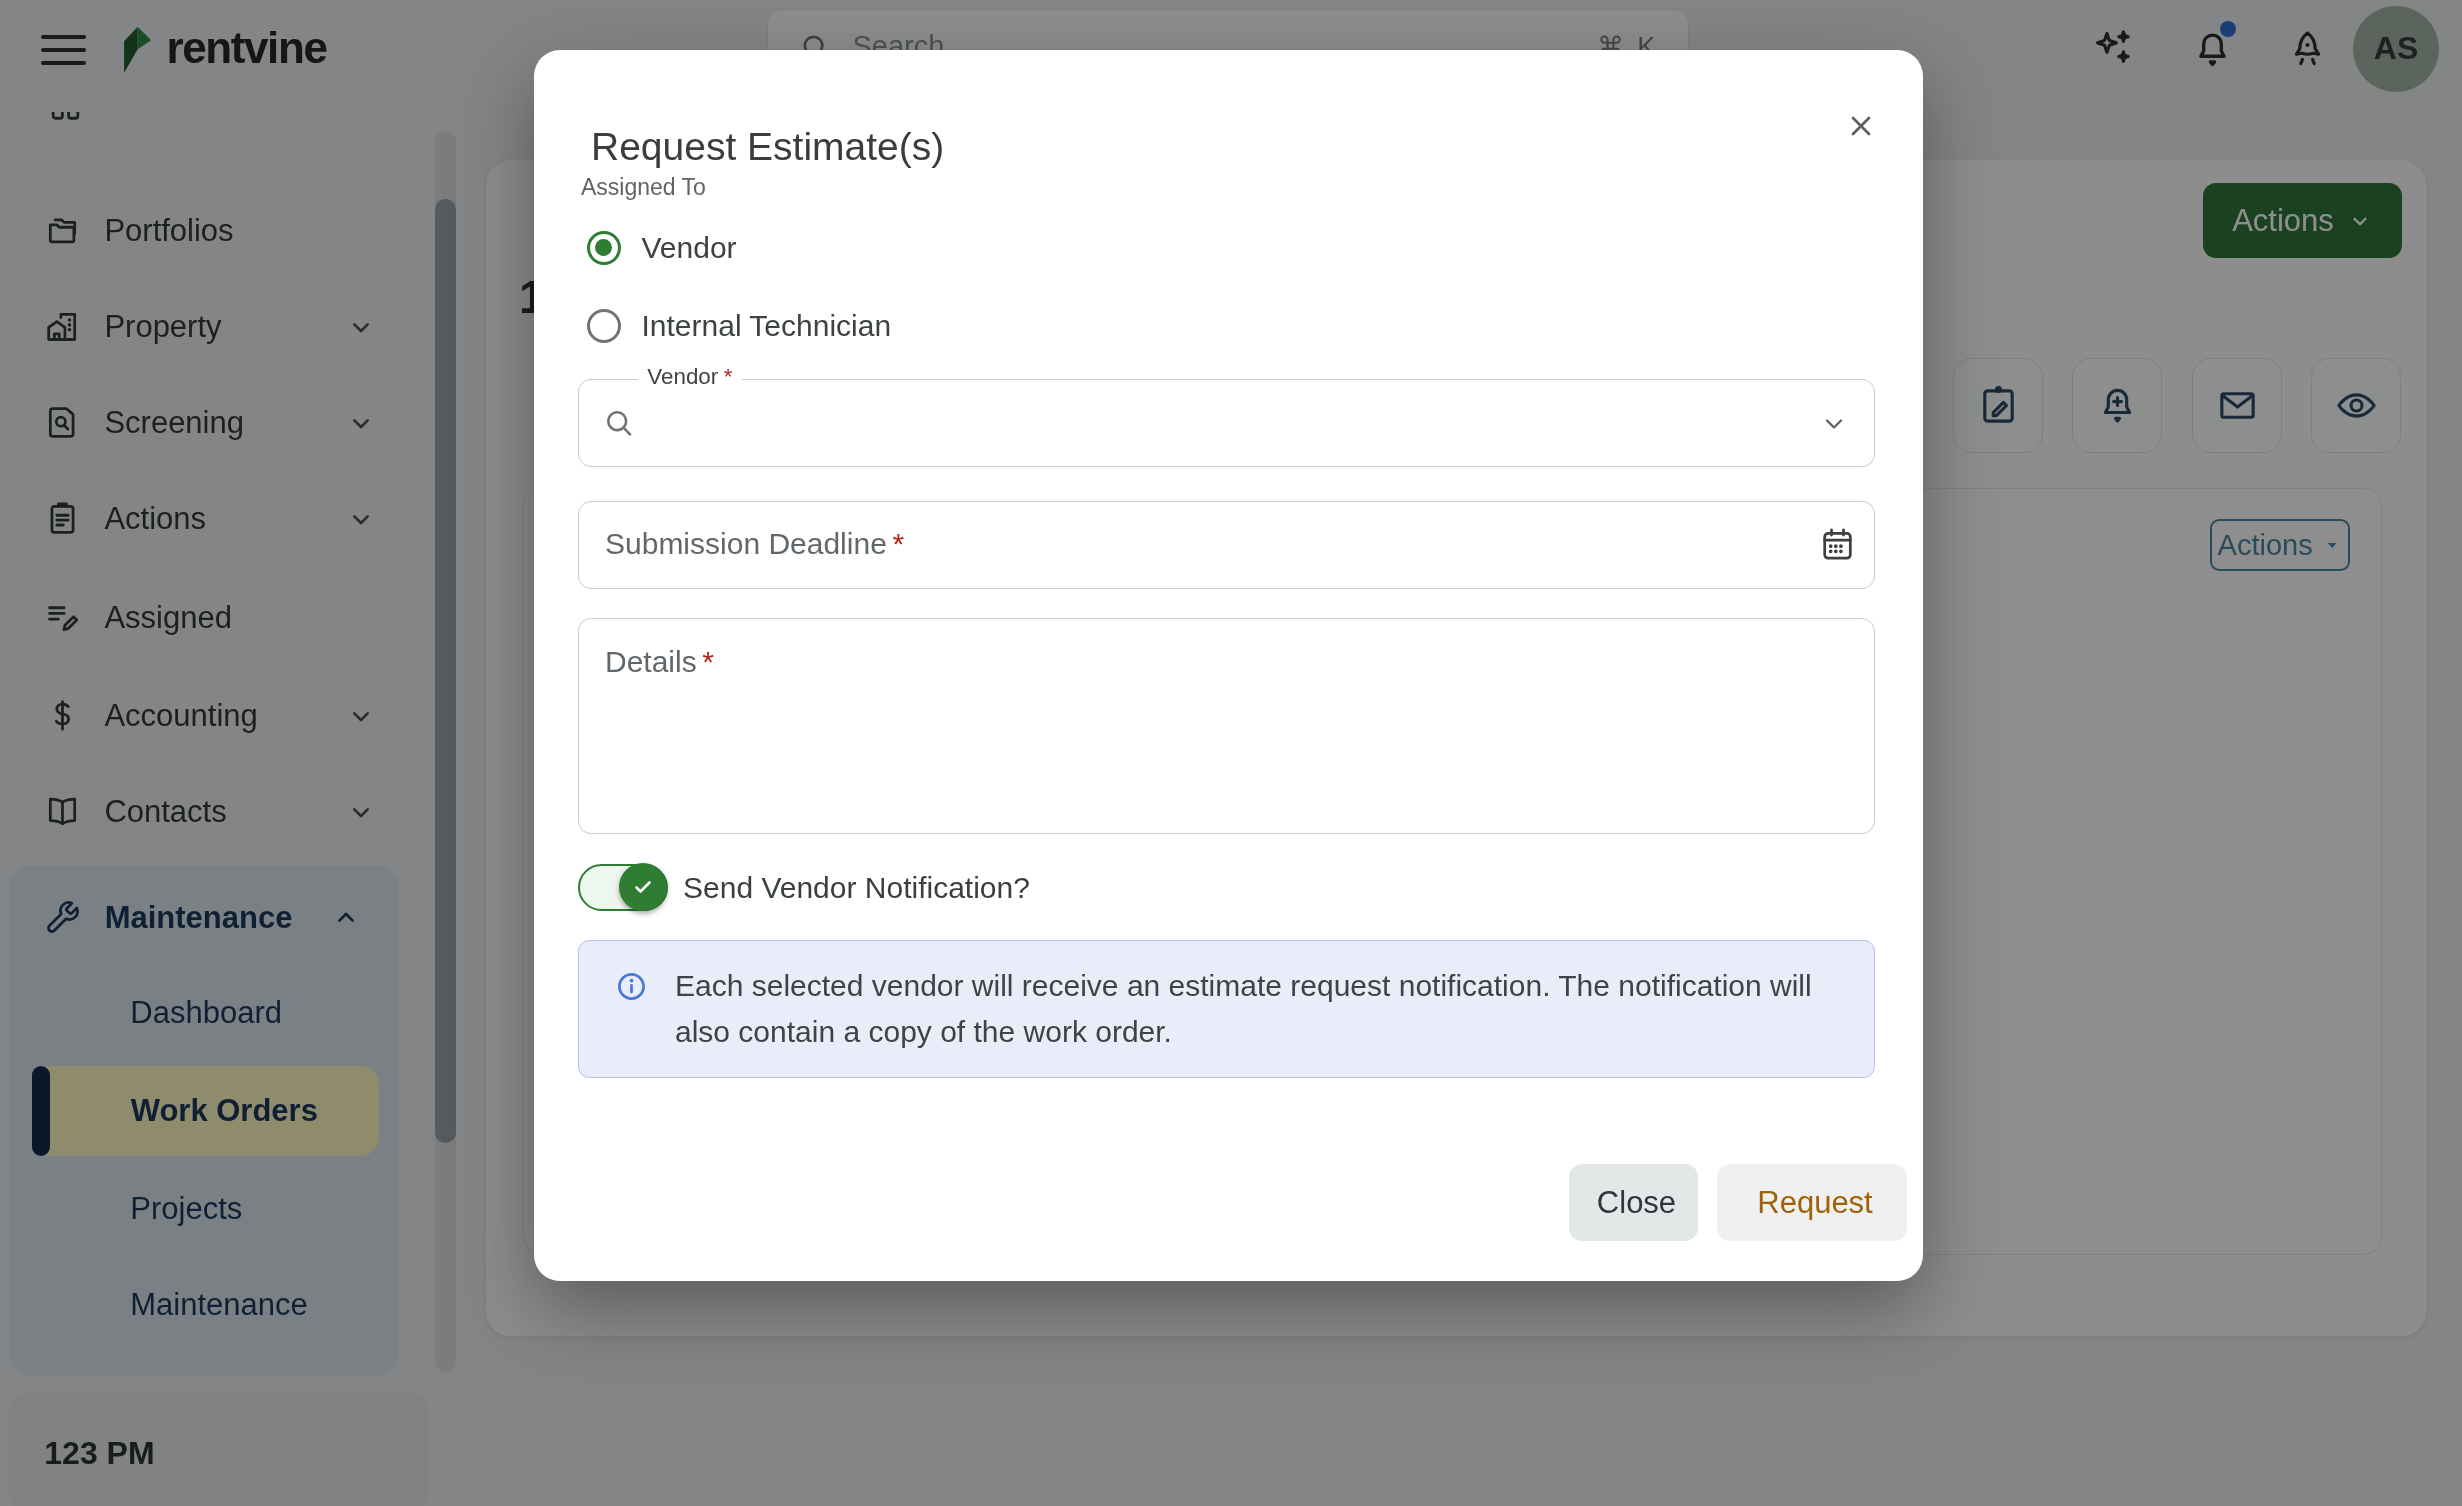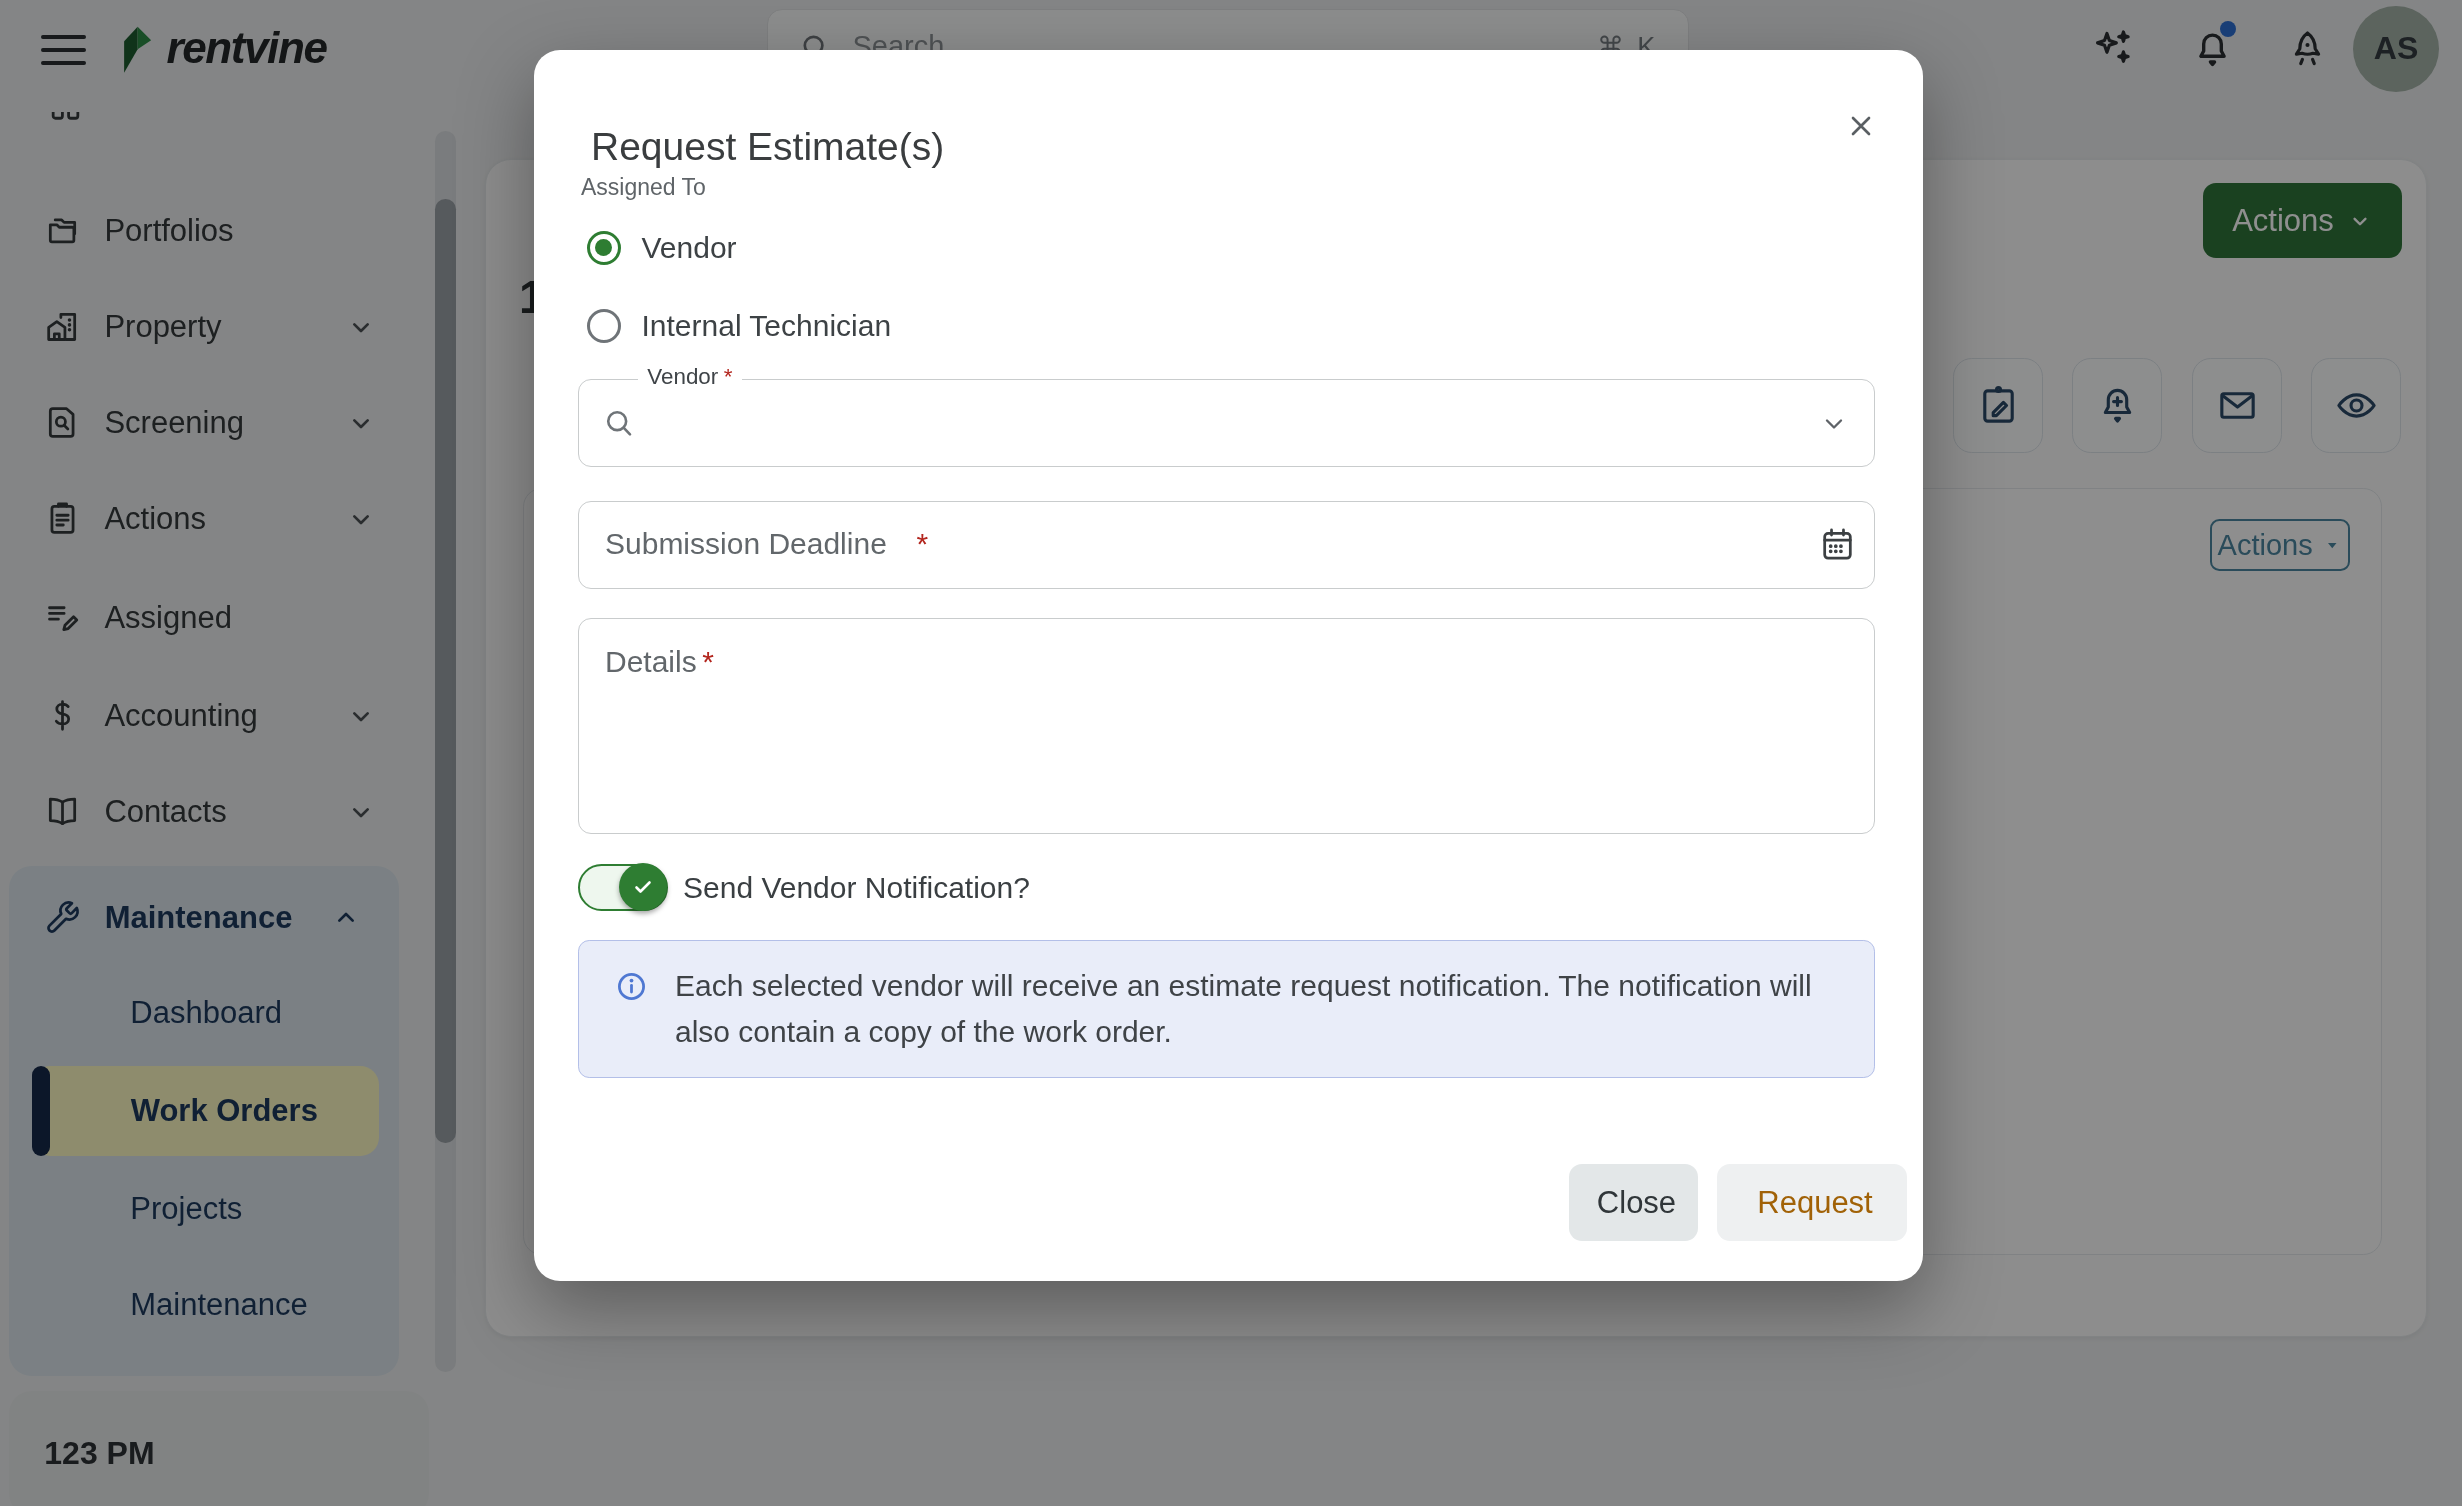--- a/index.html
+++ b/index.html
@@ -5,21 +5,21 @@
   html,body{margin:0;padding:0;background:#caccce;}
   .screen{position:relative;width:2462px;height:1507px;overflow:hidden;
           background:#eceeef;font-family:"Liberation Sans",sans-serif;
           -webkit-font-smoothing:antialiased;}
   .abs{position:absolute;}
   svg{display:block;}
 
   
   .hamburger{left:41px;top:35px;width:45px;height:32px;cursor:pointer;}
   .hamburger span{display:block;height:3.7px;background:#2b2f32;border-radius:1.9px;margin-bottom:9.3px;}
-  .logo{left:105px;top:17px;display:flex;align-items:center;gap:7.5px;font-style:italic;}
+  .logo{left:105px;top:17px;display:flex;align-items:center;gap:7.5px;}
   .logo-word{font-size:44px;font-weight:600;letter-spacing:-1.4px;color:#24282a;}
   .searchbar{left:767px;top:9.3px;width:922px;height:75px;background:#fafbfb;border:1.4px solid #e0e3e5;
              border-radius:15px;display:flex;align-items:center;box-sizing:border-box;padding:0 30px;}
   .searchbar .ph{font-size:29px;color:#8d9397;margin-left:20.5px;flex:1;}
   .searchbar .kbd{font-size:27px;color:#787f84;letter-spacing:2.8px;}
   .tb-icon{color:#2b2f33;}
   .dot{left:2220px;top:20.5px;width:16px;height:16px;border-radius:50%;background:#2d6fd3;}
   .avatar{left:2353px;top:5.6px;width:86px;height:86px;border-radius:50%;background:#a4b2a8;
           display:flex;align-items:center;justify-content:center;font-size:32px;font-weight:700;color:#343c41;}
 
@@ -66,21 +66,21 @@
            color:#5a5f63;cursor:pointer;}
   .m-sub{left:47px;top:124px;font-size:23px;color:#5f6468;}
   .radio-row{left:53px;height:56px;display:flex;align-items:center;gap:20.5px;cursor:pointer;}
   .radio{width:34px;height:34px;border-radius:50%;box-sizing:border-box;flex:none;position:relative;}
   .radio.sel{border:3.3px solid #2e7d32;}
   .radio.sel::after{content:"";position:absolute;left:5.1px;top:5.1px;width:17px;height:17px;border-radius:50%;background:#2e7d32;}
   .radio.unsel{border:3.3px solid #6f7478;}
   .radio-label{font-size:30px;color:#3d4245;}
   .field{left:44px;width:1297px;border:1.9px solid #c9cccd;border-radius:13px;background:#fff;box-sizing:border-box;}
   .float-label{position:absolute;left:59px;top:-16px;background:#fff;padding:0 9.3px;font-size:22.4px;color:#3f4448;}
-  .ph-text{font-size:30px;color:#62676b;gap:24px;}
+  .ph-text{font-size:30px;color:#62676b;}
   .red{color:#b3261e;}
   .switch{left:44px;top:814px;width:90px;height:47px;border:2.3px solid #2e7d32;border-radius:24px;
           background:#eef7ee;box-sizing:border-box;cursor:pointer;}
   .switch-thumb{position:absolute;right:-0.9px;top:-2.8px;width:48px;height:48px;border-radius:50%;background:#2e7d32;
           display:flex;align-items:center;justify-content:center;box-shadow:0 2.8px 5.6px rgba(0,0,0,.35);}
   .switch-label{left:149px;top:814px;height:47px;display:flex;align-items:center;font-size:30px;color:#3a3f42;}
   .infobox{left:44px;top:890px;width:1297px;height:138px;background:#e9edf9;border:1.9px solid #b3bfe8;
            border-radius:11.2px;box-sizing:border-box;}
   .info-icon{position:absolute;left:35px;top:28px;color:#4f78d2;}
   .info-text{position:absolute;left:96px;top:22.4px;width:1167px;font-size:30px;line-height:46px;color:#3f4347;}

